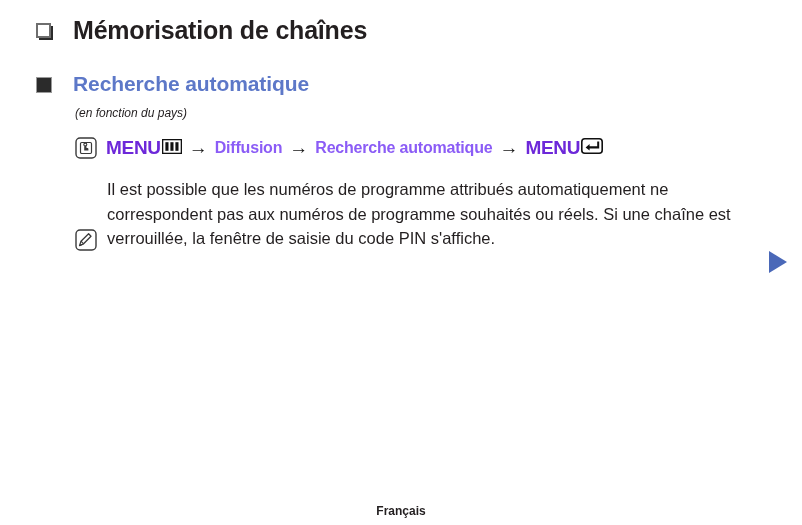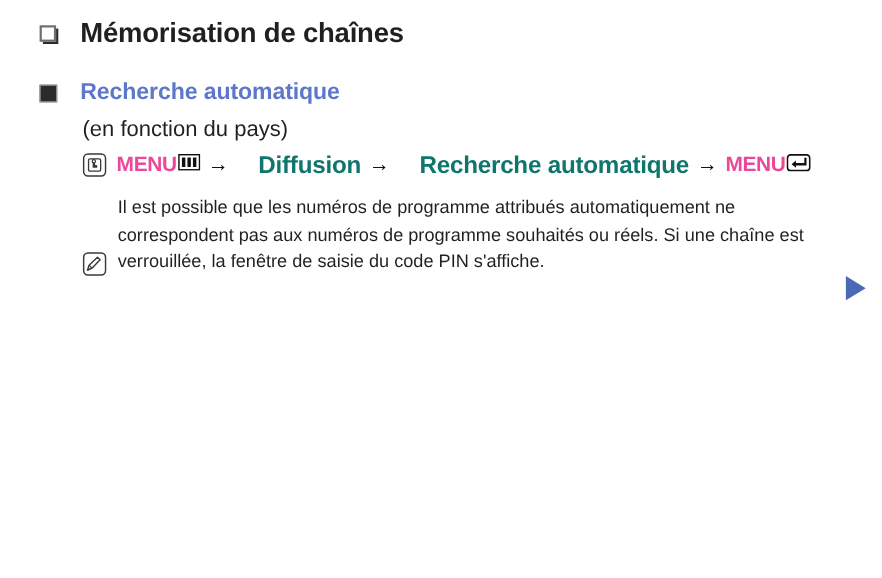--- a/index.html
+++ b/index.html
@@ -89,23 +89,24 @@
     font-weight: bold;
     color: #5d78c8;
     line-height: 1;
     letter-spacing: -0.1px;
   }
 
   .sub-note {
     position: absolute;
     left: 75px;
     top: 106px;
-    font-size: 20px;
+    font-size: 12px;
     color: #231f20;
     line-height: 1.2;
+    font-style: italic;
   }
 
   
   .menu-path {
     position: absolute;
     left: 75px;
     top: 137px;
     display: flex;
     align-items: center;
     white-space: nowrap;
@@ -114,45 +115,44 @@
     width: 22px;
     height: 22px;
     flex: 0 0 auto;
     margin-right: 9px;
   }
   .icon-box svg { display: block; }
 
   .menu-word {
     font-size: 19px;
     font-weight: bold;
-    color: #ec4899;
+    color: #6d28d9;
     letter-spacing: -0.3px;
   }
   .glyph-menu {
     display: inline-block;
     vertical-align: -2px;
     margin-left: 1px;
   }
   .glyph-enter {
     display: inline-block;
     vertical-align: -3px;
     margin-left: 1px;
   }
   .arrow {
     font-size: 19px;
     color: #111111;
     margin: 0 7px;
     font-weight: normal;
   }
   .path-link {
-    font-size: 22px;
-    font-weight: bold;
-    color: #0f766e;
+    font-size: 16px;
+    font-weight: bold;
+    color: #8b5cf6;
     letter-spacing: -0.2px;
-    margin-left: 20px;
   }
 
   
   .note-block {
     position: absolute;
     left: 75px;
     top: 177px;
     display: flex;
     align-items: flex-end;
     width: 700px;
@@ -258,14 +258,15 @@
         <path d="M4.5 16.6 L6.0 12.2 L13.6 4.8 L16.0 7.2 L8.6 14.8 Z" fill="none" stroke="#3a3a3a" stroke-width="1.3" stroke-linejoin="round"></path>
         <path d="M6.0 12.2 L8.6 14.8" stroke="#3a3a3a" stroke-width="1.1"></path>
         <path d="M4.6 16.5 L7.1 15.6" stroke="#3a3a3a" stroke-width="1.1"></path>
       </svg>
     </span>
     <span class="note-text">Il est possible que les numéros de programme attribués automatiquement ne correspondent pas aux numéros de programme souhaités ou réels. Si une chaîne est verrouillée, la fenêtre de saisie du code PIN s'affiche.</span>
   </div>
 
   <div class="next-arrow"></div>
 
+  <div class="footer">Français</div>
 
 </div>
 
 </body></html>

